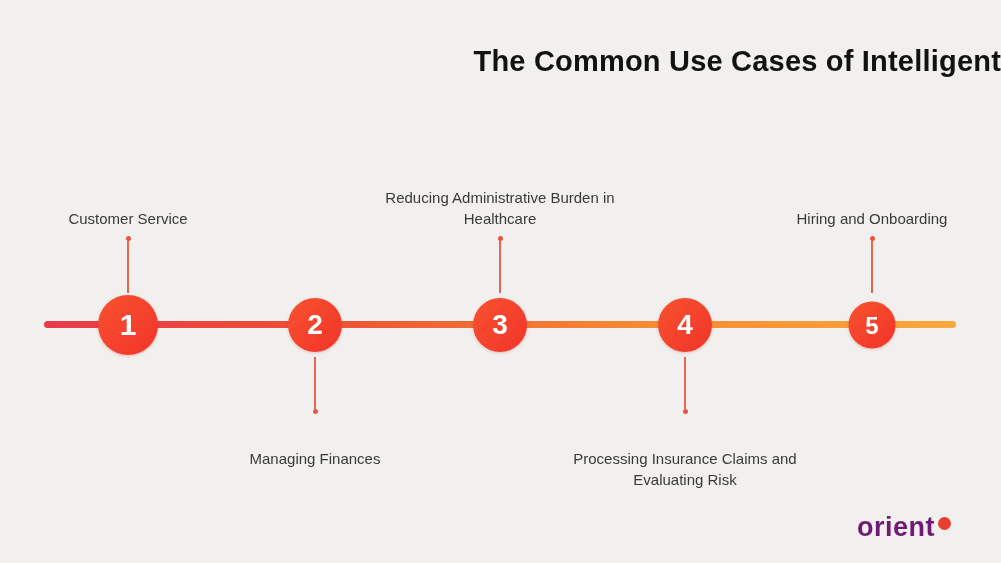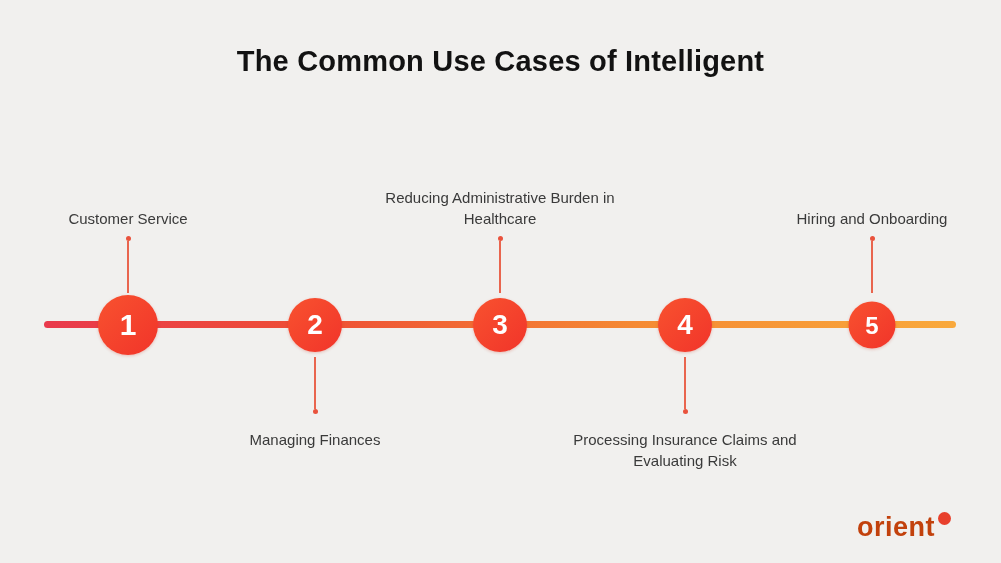--- a/index.html
+++ b/index.html
@@ -9,21 +9,21 @@
     margin:0 auto;
     background:#f1f0ee;
     font-family:"Liberation Sans", sans-serif;
     overflow:hidden;
   }
 
   
   .title {
     position:absolute;
     top:42px; left:0; right:0;
-    text-align:center;
+    text-align:right;
     font-size:29px;
     font-weight:700;
     color:#121212;
     line-height:1.32;
     letter-spacing:0.2px;
   }
 
   
   .timeline-line {
     position:absolute;
@@ -73,35 +73,37 @@
   }
   .dot.above { bottom:84px; }
   .dot.below { top:84px; }
 
   .label {
     position:absolute;
     text-align:center;
     font-size:15px;
     color:#3a3a3a;
     line-height:1.4;
+    margin-top:27px;
   }
   .label.above { bottom:96px; left:-140px; width:280px; }
-  .label.below { top:104px; left:-140px; width:280px; }
+  .label.below { top:96px; left:-140px; width:280px; }
   .label.narrow { width:230px; left:-115px; }
   .label.mid { width:260px; left:-130px; }
 
   
   .logo {
     position:absolute;
     right:50px; bottom:20px;
     font-size:27px;
     font-weight:800;
-    color:#c2410c;
+    color:#701a75;
     letter-spacing:0.5px;
     display:flex;
+    align-items:center;
   }
   .logo-dot {
     display:inline-block;
     width:13px; height:13px;
     border-radius:50%;
     background:#e8402c;
     margin-left:3px;
     margin-bottom:8px;
   }
 </style>

